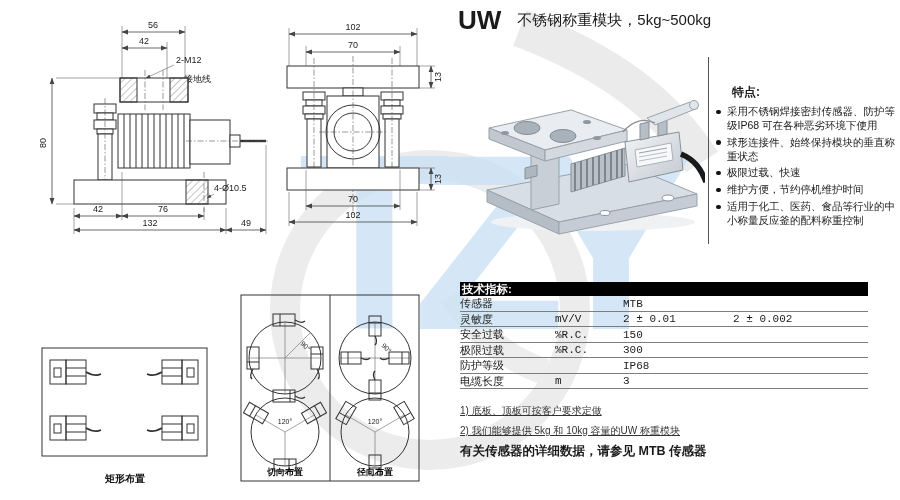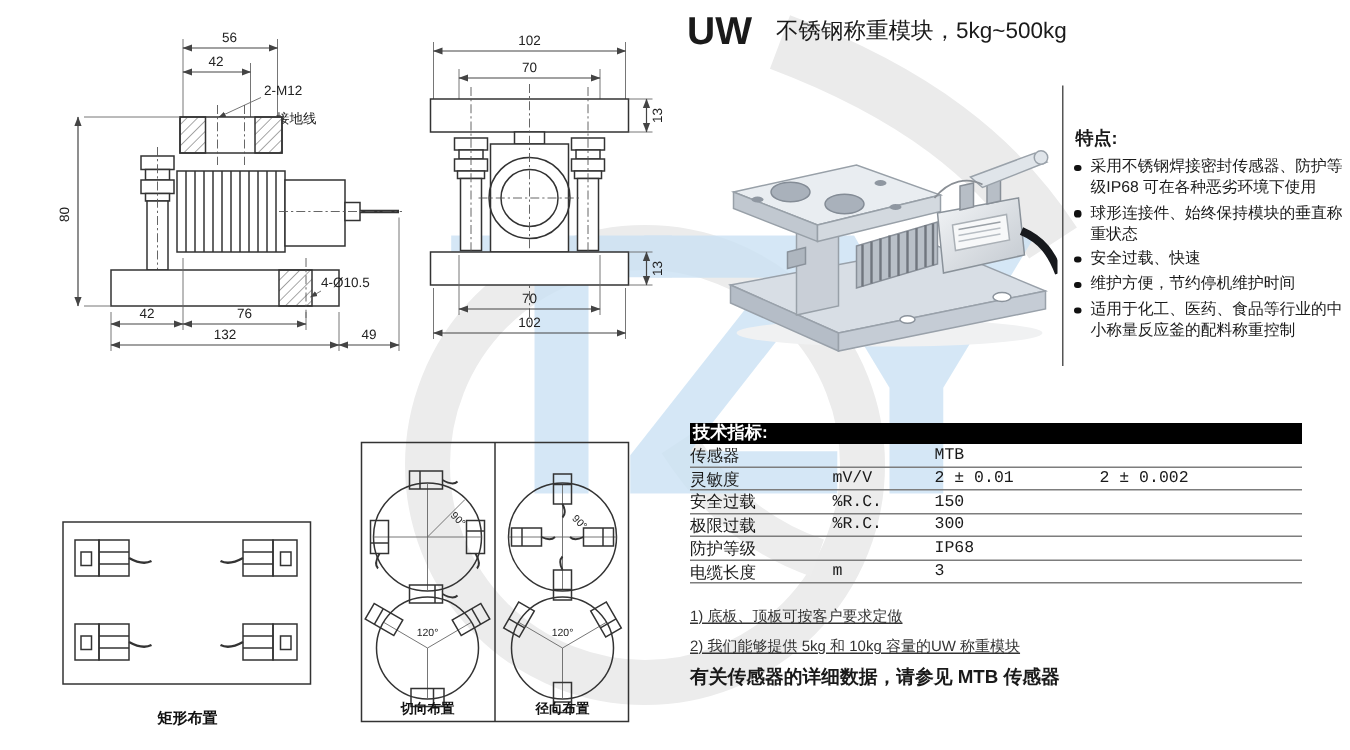--- a/index.html
+++ b/index.html
@@ -10,21 +10,21 @@
               line-height:1;letter-spacing:-38px;color:#cbe2f4;opacity:.8;z-index:0;
               font-family:Liberation Sans, sans-serif;}
   .wm-svg{position:absolute;left:0;top:0;z-index:0;}
   
   #titlebar{position:absolute;left:458px;top:5px;display:flex;align-items:center;z-index:2;}
   #title-model{font-size:26px;font-weight:bold;letter-spacing:0px;}
   #title-desc{font-size:15px;margin-left:16px;}
   
   #feat-divider{position:absolute;left:708px;top:57px;width:1px;height:187px;background:#555;z-index:2;}
   #features{position:absolute;left:716px;top:84px;width:180px;z-index:2;}
-  #features h3{margin:0 0 4px 1px;font-size:12px;font-weight:bold;}
+  #features h3{margin:0 0 4px 16px;font-size:12px;font-weight:bold;}
   #features ul{margin:0;padding:0;list-style:none;}
   #features li{position:relative;padding-left:11px;font-size:10.5px;line-height:1.32;margin-bottom:3px;}
   #features li::before{content:"";position:absolute;left:0;top:4.5px;width:4.5px;height:4.5px;
                        border-radius:50%;background:#111;}
   
   #specs{position:absolute;left:460px;top:282px;width:408px;z-index:2;}
   #specs .hdr{background:#000;color:#fff;font-size:11.5px;font-weight:bold;height:14px;
               line-height:14px;padding-left:2px;}
   #specs .row{display:grid;grid-template-columns:95px 68px 110px 135px;height:14.5px;
               align-items:center;border-bottom:1px solid #7d7d7d;font-size:11px;}
@@ -261,21 +261,21 @@
 
     <path d="M206,82 C220,88 226,97 231,110" fill="none" stroke="#17191d" stroke-width="5.5"></path>
   </svg>
 
   <div id="feat-divider"></div>
   <div id="features">
     <h3>特点:</h3>
     <ul>
       <li>采用不锈钢焊接密封传感器、防护等级IP68 可在各种恶劣环境下使用</li>
       <li>球形连接件、始终保持模块的垂直称重状态</li>
-      <li>安全过载、快速</li>
+      <li>极限过载、快速</li>
       <li>维护方便，节约停机维护时间</li>
       <li>适用于化工、医药、食品等行业的中小称量反应釜的配料称重控制</li>
     </ul>
   </div>
 
   <svg class="drw" style="left:30px;top:338px" width="200" height="160" viewBox="0 0 200 160">
     <rect class="ol" x="12" y="10" width="165" height="108"></rect>
 
     <g class="ol">
         <rect x="20" y="22" width="16" height="24"></rect>

